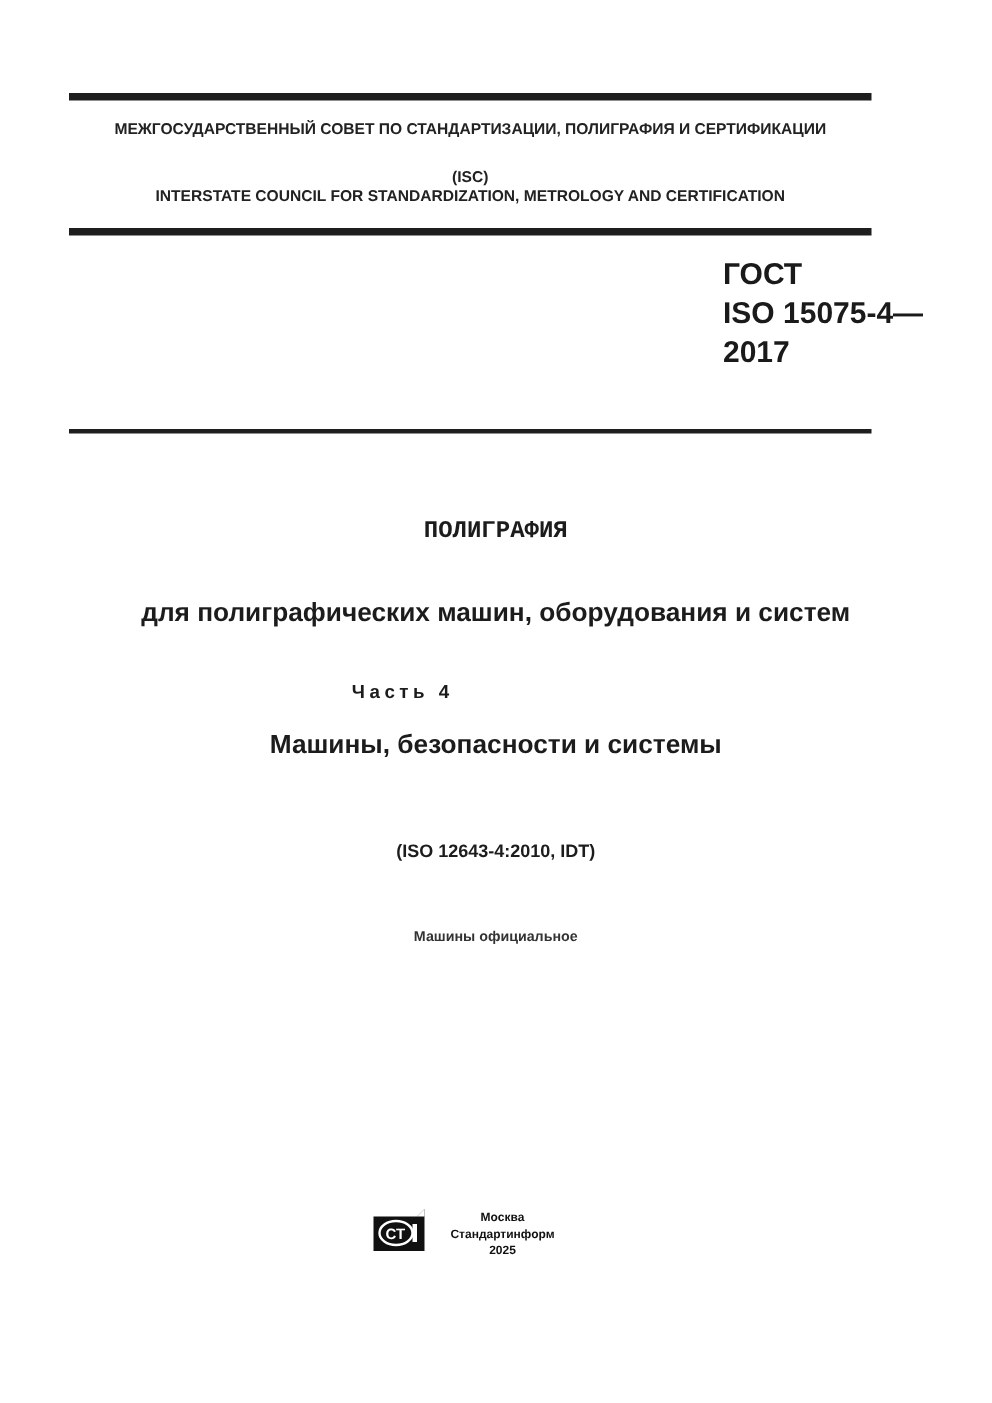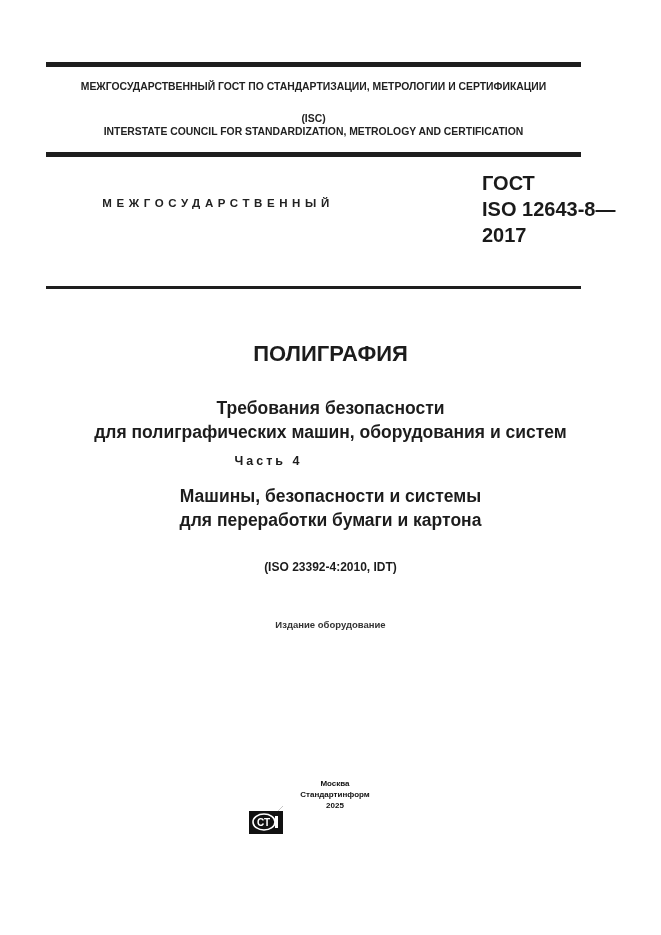--- a/index.html
+++ b/index.html
@@ -63,22 +63,23 @@
       margin-left: 40px;
     }
 
     .title-main {
       position: absolute;
       left: 0;
       width: 661px;
       top: 343px;
       text-align: center;
       font-weight: bold;
-      font-size: 22px;
+      font-size: 16px;
       line-height: 22px;
+      font-family: Liberation Mono, monospace;
     }
     .subtitle {
       position: absolute;
       left: 0;
       width: 661px;
       text-align: center;
       font-weight: bold;
       font-size: 17.5px;
       line-height: 24px;
     }
@@ -121,76 +122,73 @@
     .logo {
       position: absolute;
       left: 248px;
       top: 805px;
       width: 36px;
       height: 30px;
     }
     .publisher {
       position: absolute;
       left: 295px;
-      top: 778px;
+      top: 806px;
       width: 80px;
       text-align: center;
       font-weight: bold;
       font-size: 8px;
       line-height: 11px;
       color: #111;
     }
   </style>
 </head>
 <body>
 
 <div>
 
   <div class="rule r1"></div>
 
   <div class="council ru">
-    <div>МЕЖГОСУДАРСТВЕННЫЙ ГОСТ ПО СТАНДАРТИЗАЦИИ, МЕТРОЛОГИИ И СЕРТИФИКАЦИИ</div>
+    <div>МЕЖГОСУДАРСТВЕННЫЙ СОВЕТ ПО СТАНДАРТИЗАЦИИ, ПОЛИГРАФИЯ И СЕРТИФИКАЦИИ</div>
   </div>
 
   <div class="council en">
     <div>(ISC)</div>
     <div>INTERSTATE COUNCIL FOR STANDARDIZATION, METROLOGY AND CERTIFICATION</div>
   </div>
 
   <div class="rule r2"></div>
 
   <div class="std-type">
-    <div>МЕЖГОСУДАРСТВЕННЫЙ</div>
   </div>
 
   <div class="gost">
     <div>ГОСТ</div>
-    <div>ISO 12643-8—</div>
+    <div>ISO 15075-4—</div>
     <div>2017</div>
   </div>
 
   <div class="rule r3"></div>
 
   <div class="title-main">ПОЛИГРАФИЯ</div>
 
   <div class="subtitle s1">
-    <div>Требования безопасности</div>
     <div>для полиграфических машин, оборудования и систем</div>
   </div>
 
   <div class="part">Часть 4</div>
 
   <div class="subtitle s2">
     <div>Машины, безопасности и системы</div>
-    <div>для переработки бумаги и картона</div>
-  </div>
-
-  <div class="iso-ref">(ISO 23392-4:2010, IDT)</div>
-
-  <div class="edition">Издание оборудование</div>
+  </div>
+
+  <div class="iso-ref">(ISO 12643-4:2010, IDT)</div>
+
+  <div class="edition">Машины официальное</div>
 
   <div class="logo">
     <svg width="36" height="30" viewBox="0 0 36 30">
       <path d="M1 6 L30 6 L35 1 L35 29 L1 29 Z" fill="#111"></path>
       <path d="M30 6 L35 1 L35 6 Z" fill="#fff"></path>
       <ellipse cx="16" cy="17" rx="11" ry="8" fill="none" stroke="#fff" stroke-width="1.6"></ellipse>
       <text x="9" y="21" font-family="Liberation Sans, sans-serif" font-weight="bold" font-size="10" fill="#fff">СТ</text>
       <rect x="27" y="11" width="3" height="12" fill="#fff"></rect>
     </svg>
   </div>

